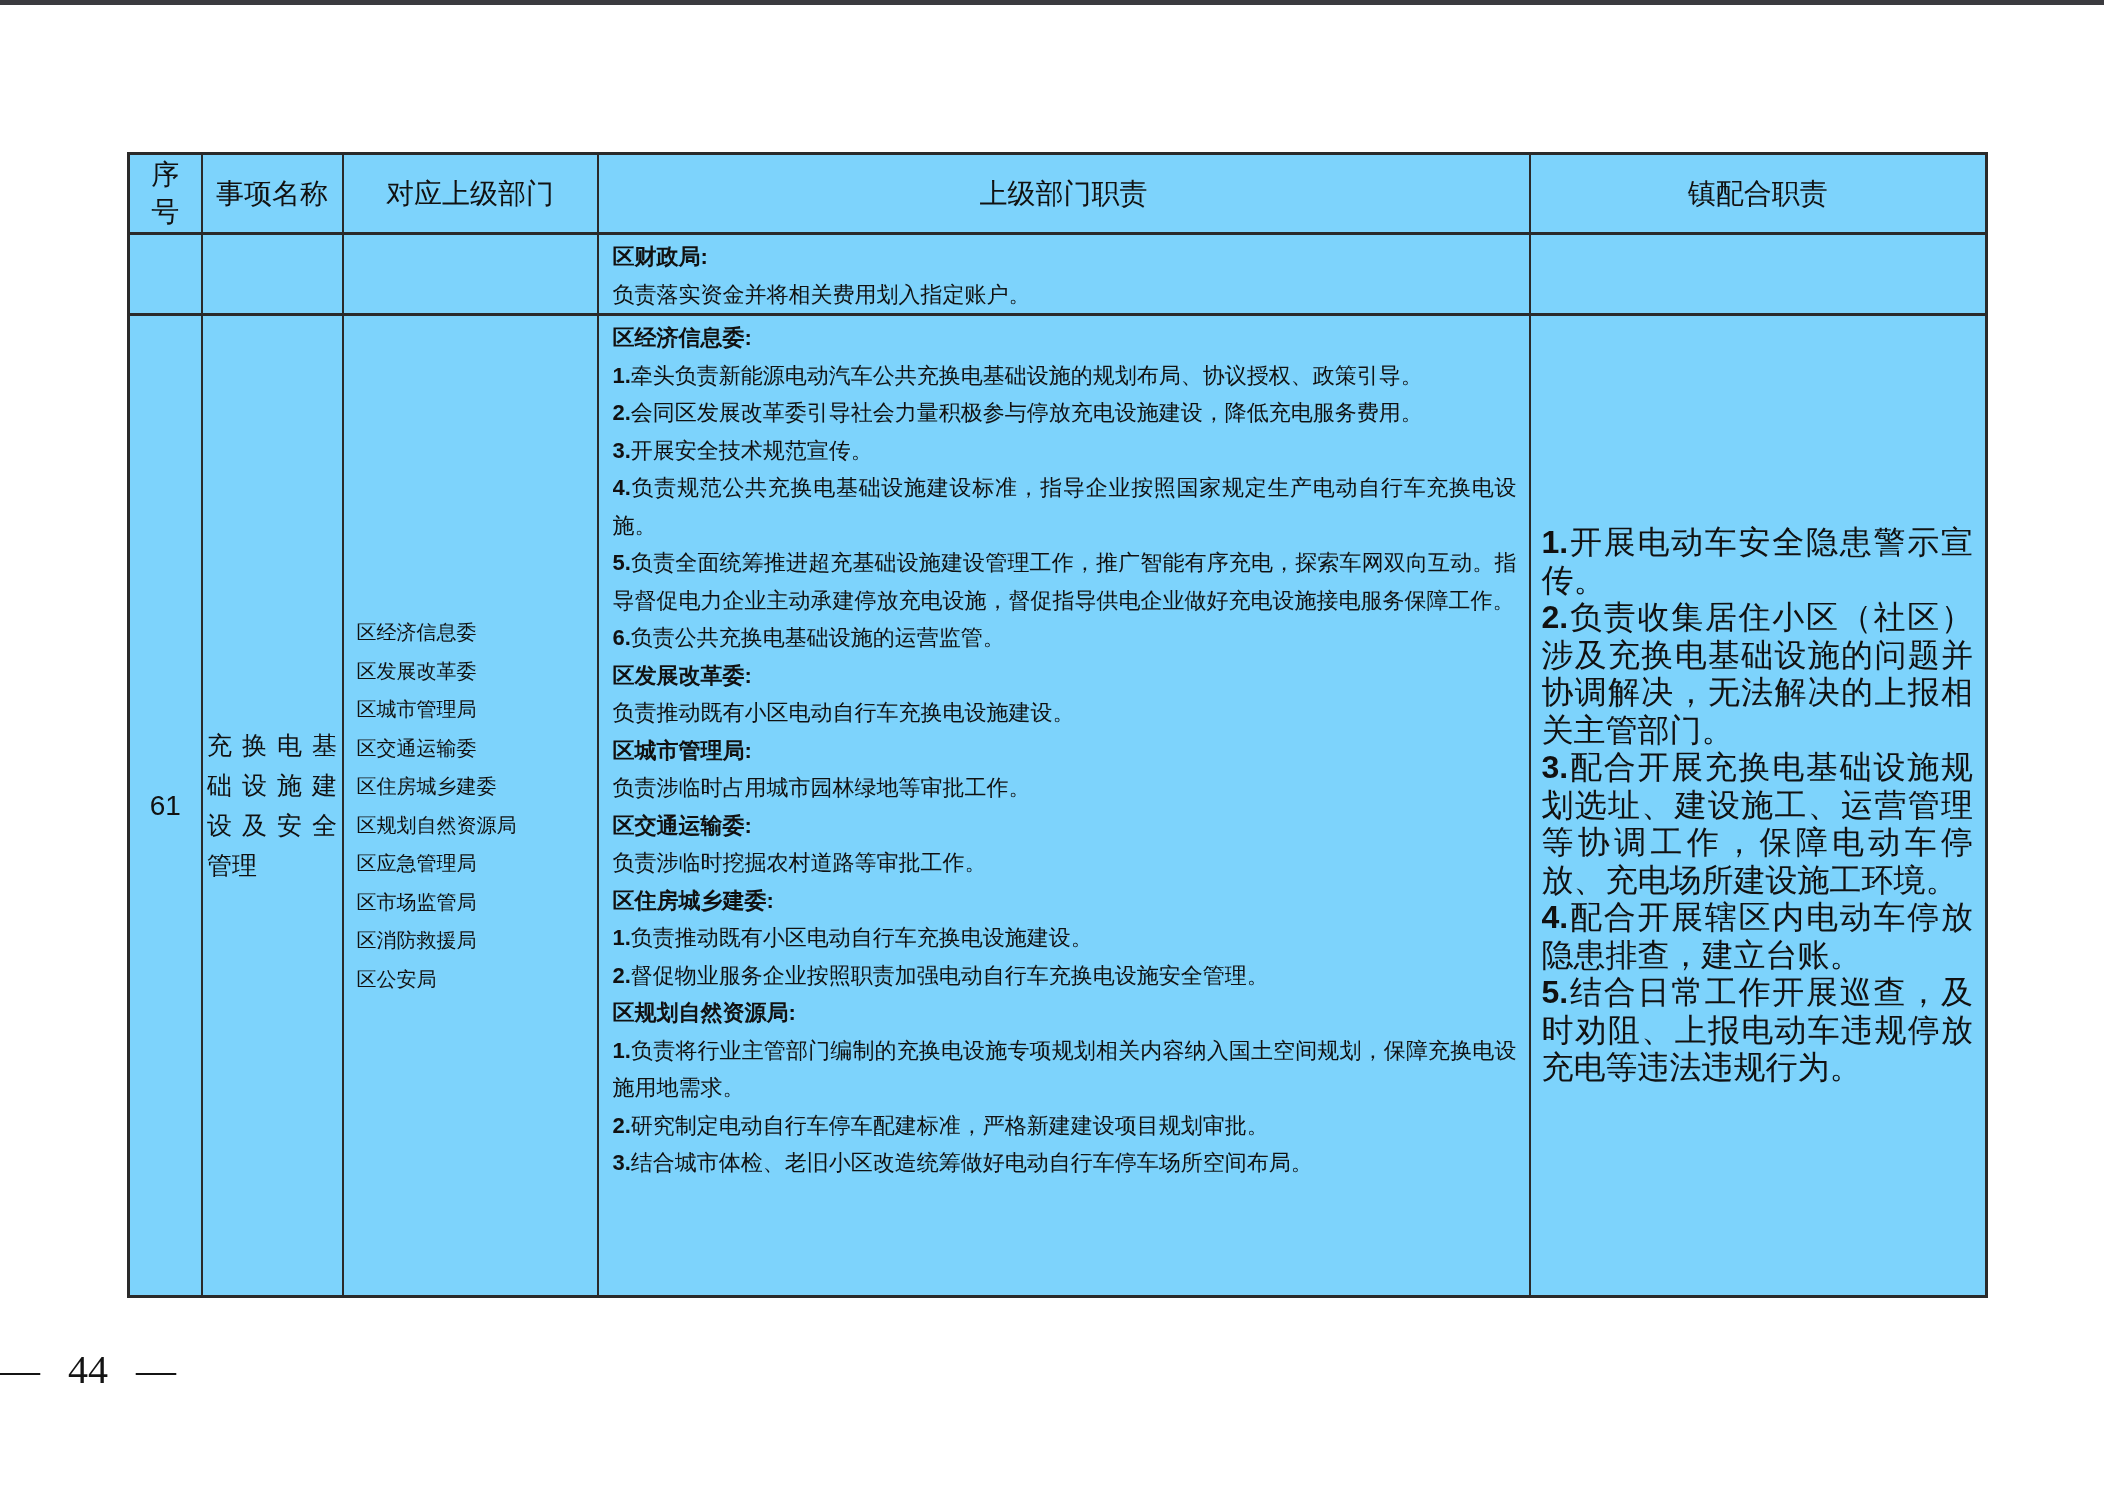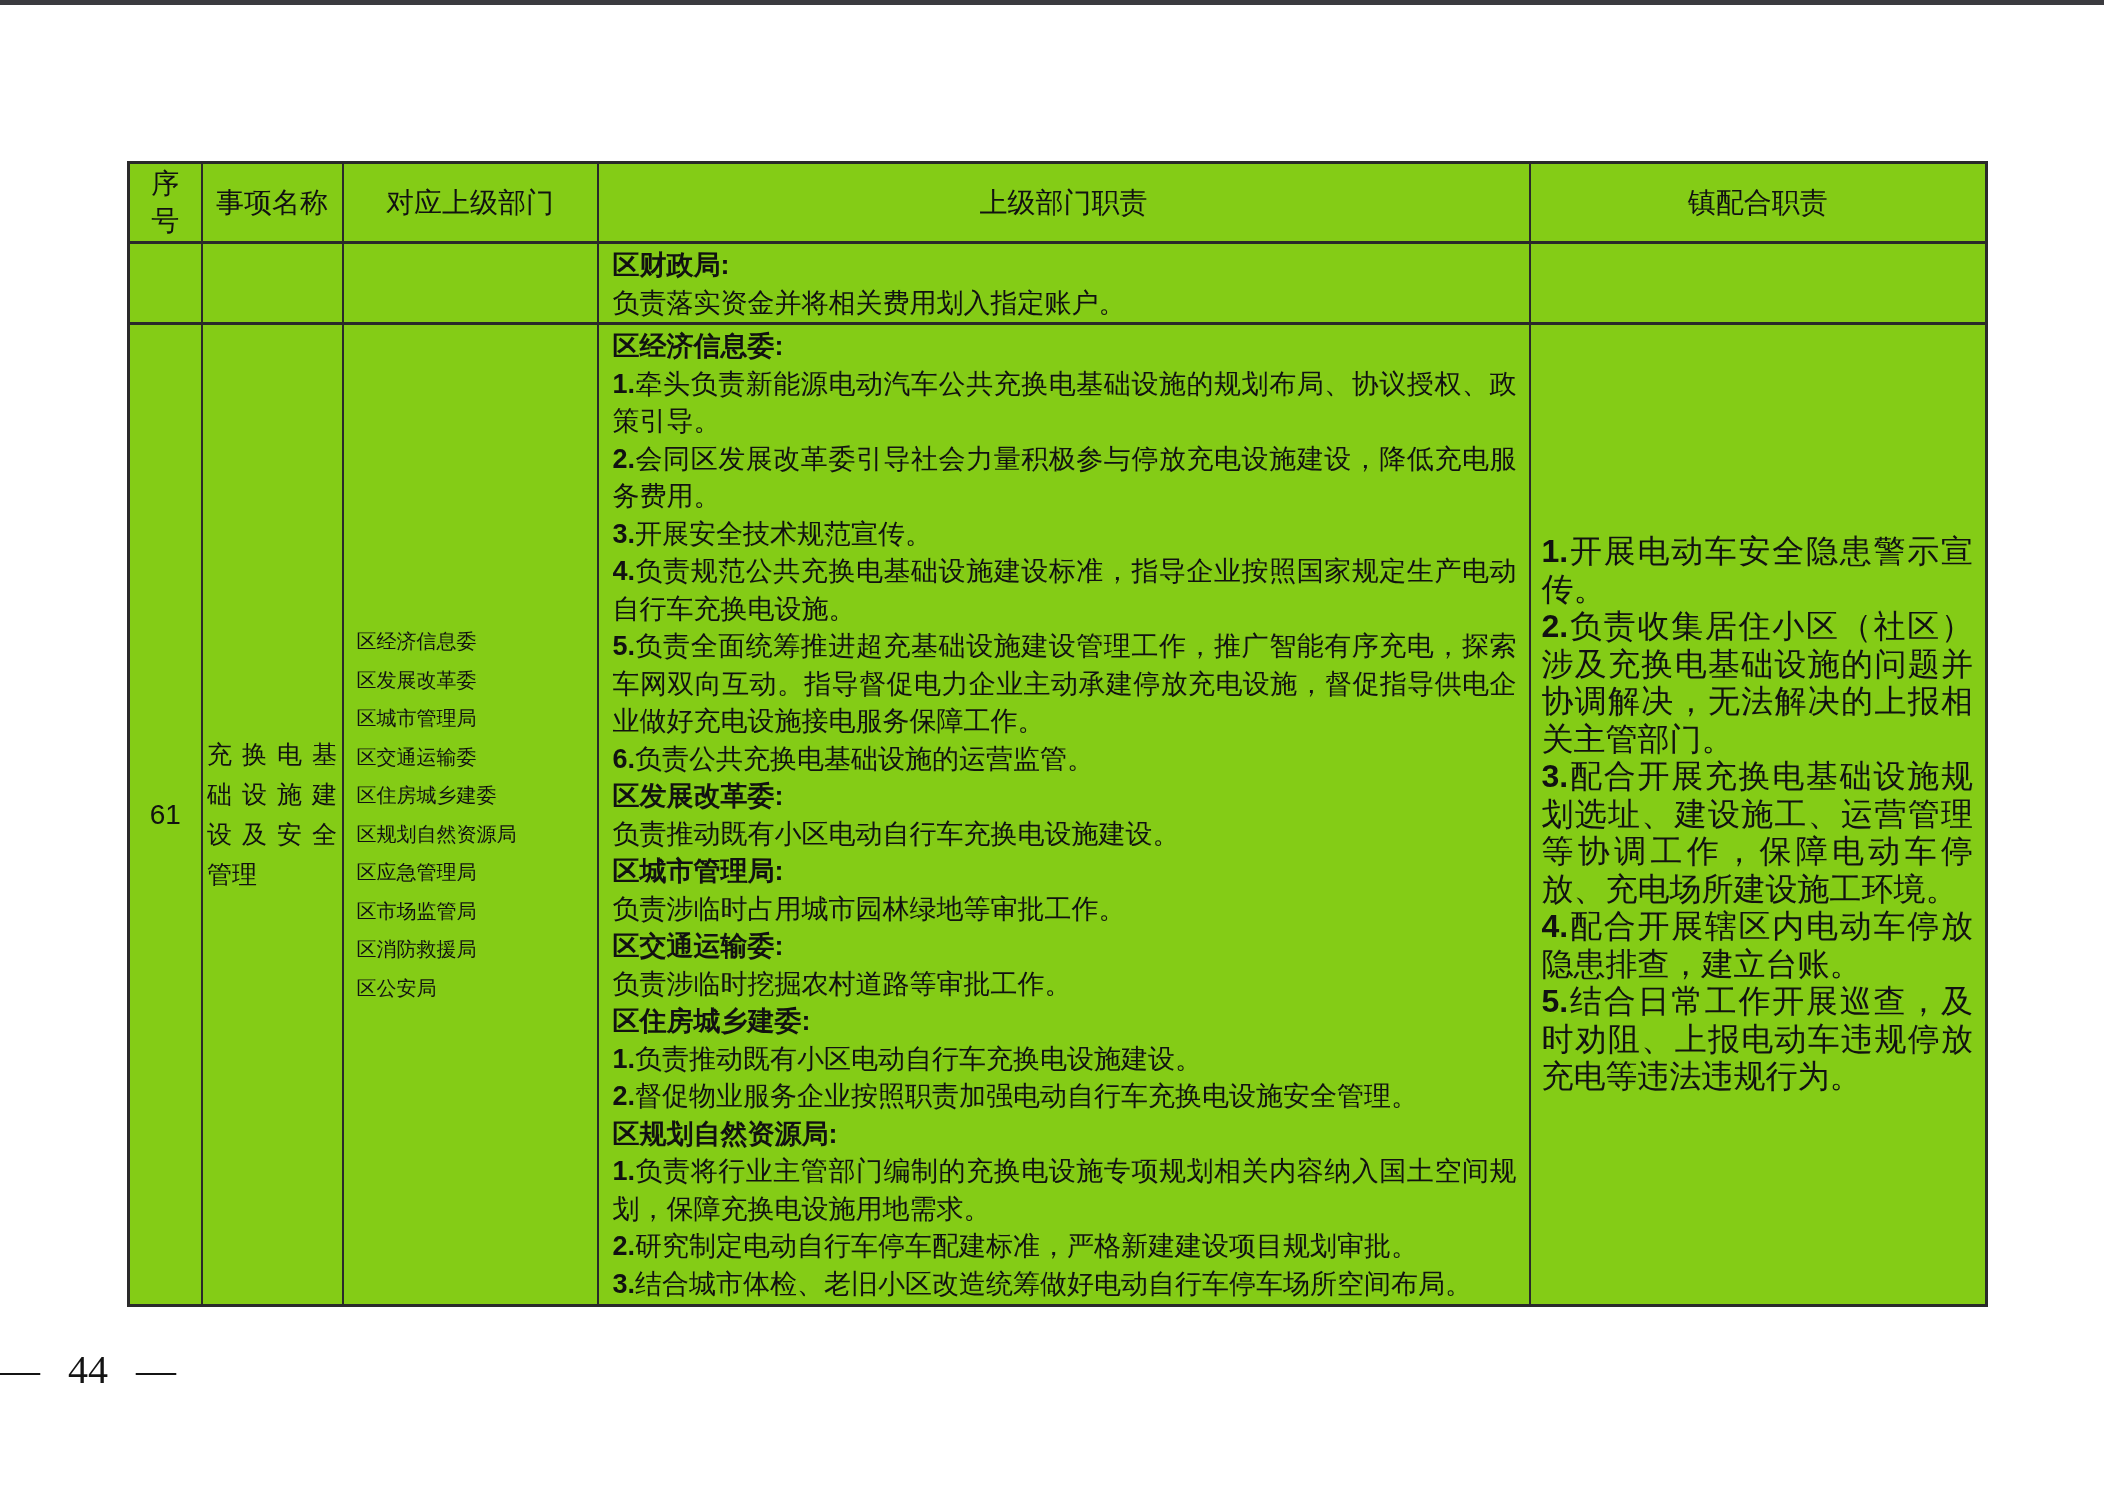--- a/index.html
+++ b/index.html
@@ -5,28 +5,28 @@
   :root{
     --serif:"Liberation Serif","DejaVu Serif",serif;
     --sans:"Liberation Sans","DejaVu Sans",sans-serif;
     --ink:#111;
     --line:#2a2a2a;
   }
   html,body{margin:0;padding:0;}
   body{width:2104px;height:1488px;background:#fff;overflow:hidden;font-family:var(--serif);color:var(--ink);}
   .page{position:relative;width:2104px;height:1488px;background:#ffffff;}
   .topbar{position:absolute;left:0;top:0;width:2104px;height:5px;background:#3b3b3f;}
-  .doc-table{position:absolute;left:127px;top:161px;width:1858px;border-collapse:collapse;table-layout:fixed;background:#84cc16;border:3px solid var(--line);}
+  .doc-table{position:absolute;left:127px;top:152px;width:1858px;border-collapse:collapse;table-layout:fixed;background:#7dd3fc;border:3px solid var(--line);}
   .doc-table td,.doc-table th{border:2px solid var(--line);overflow:hidden;}
   .doc-table tr.head th{height:77px;font-size:28px;font-weight:400;text-align:center;vertical-align:middle;font-family:var(--serif);padding:0;}
   .hwrap{width:1.25em;margin:0 auto;line-height:1.32;}
   tr.row-partial td{height:75px;border-bottom:3px solid var(--line);}
   tr.head th{border-bottom:3px solid var(--line);}
   .duty-cell{vertical-align:top;padding:3px 12px 0 14px;}
-  .duty-inner{font-family:var(--sans);font-size:27px;line-height:37.5px;text-align:justify;}
+  .duty-inner{font-family:var(--sans);font-size:22px;line-height:37.5px;text-align:justify;}
   .sec-title{font-weight:700;font-family:var(--sans);}
   .sec-item .num{font-weight:700;font-family:var(--sans);}
   .row-main-duty{height:973px;overflow:hidden;}
   .serial-cell{text-align:center;vertical-align:middle;font-family:var(--sans);font-size:28px;}
   .name-cell{vertical-align:middle;padding:0;}
   .name-block{width:130px;margin:0 auto;font-size:25px;line-height:40px;font-family:var(--serif);}
   .name-line{text-align:justify;text-align-last:justify;}
   .name-line.last{text-align-last:left;}
   .dept-cell{vertical-align:middle;padding:0 6px 0 13px;font-size:20px;line-height:38.5px;font-family:var(--serif);}
   .town-cell{vertical-align:middle;padding:0 12px 0 11px;}

